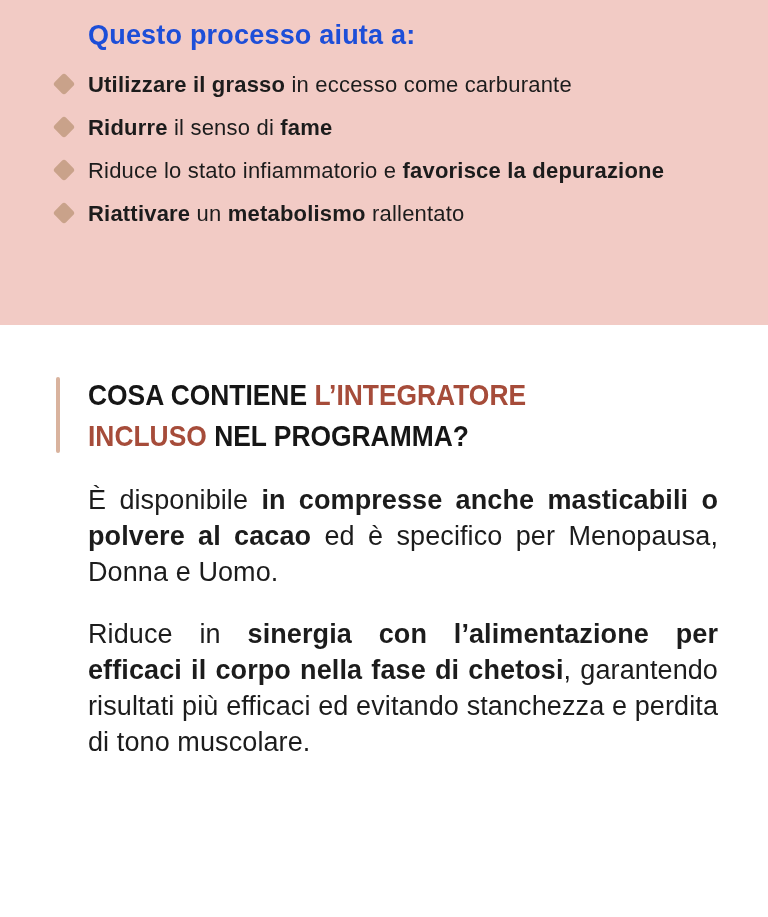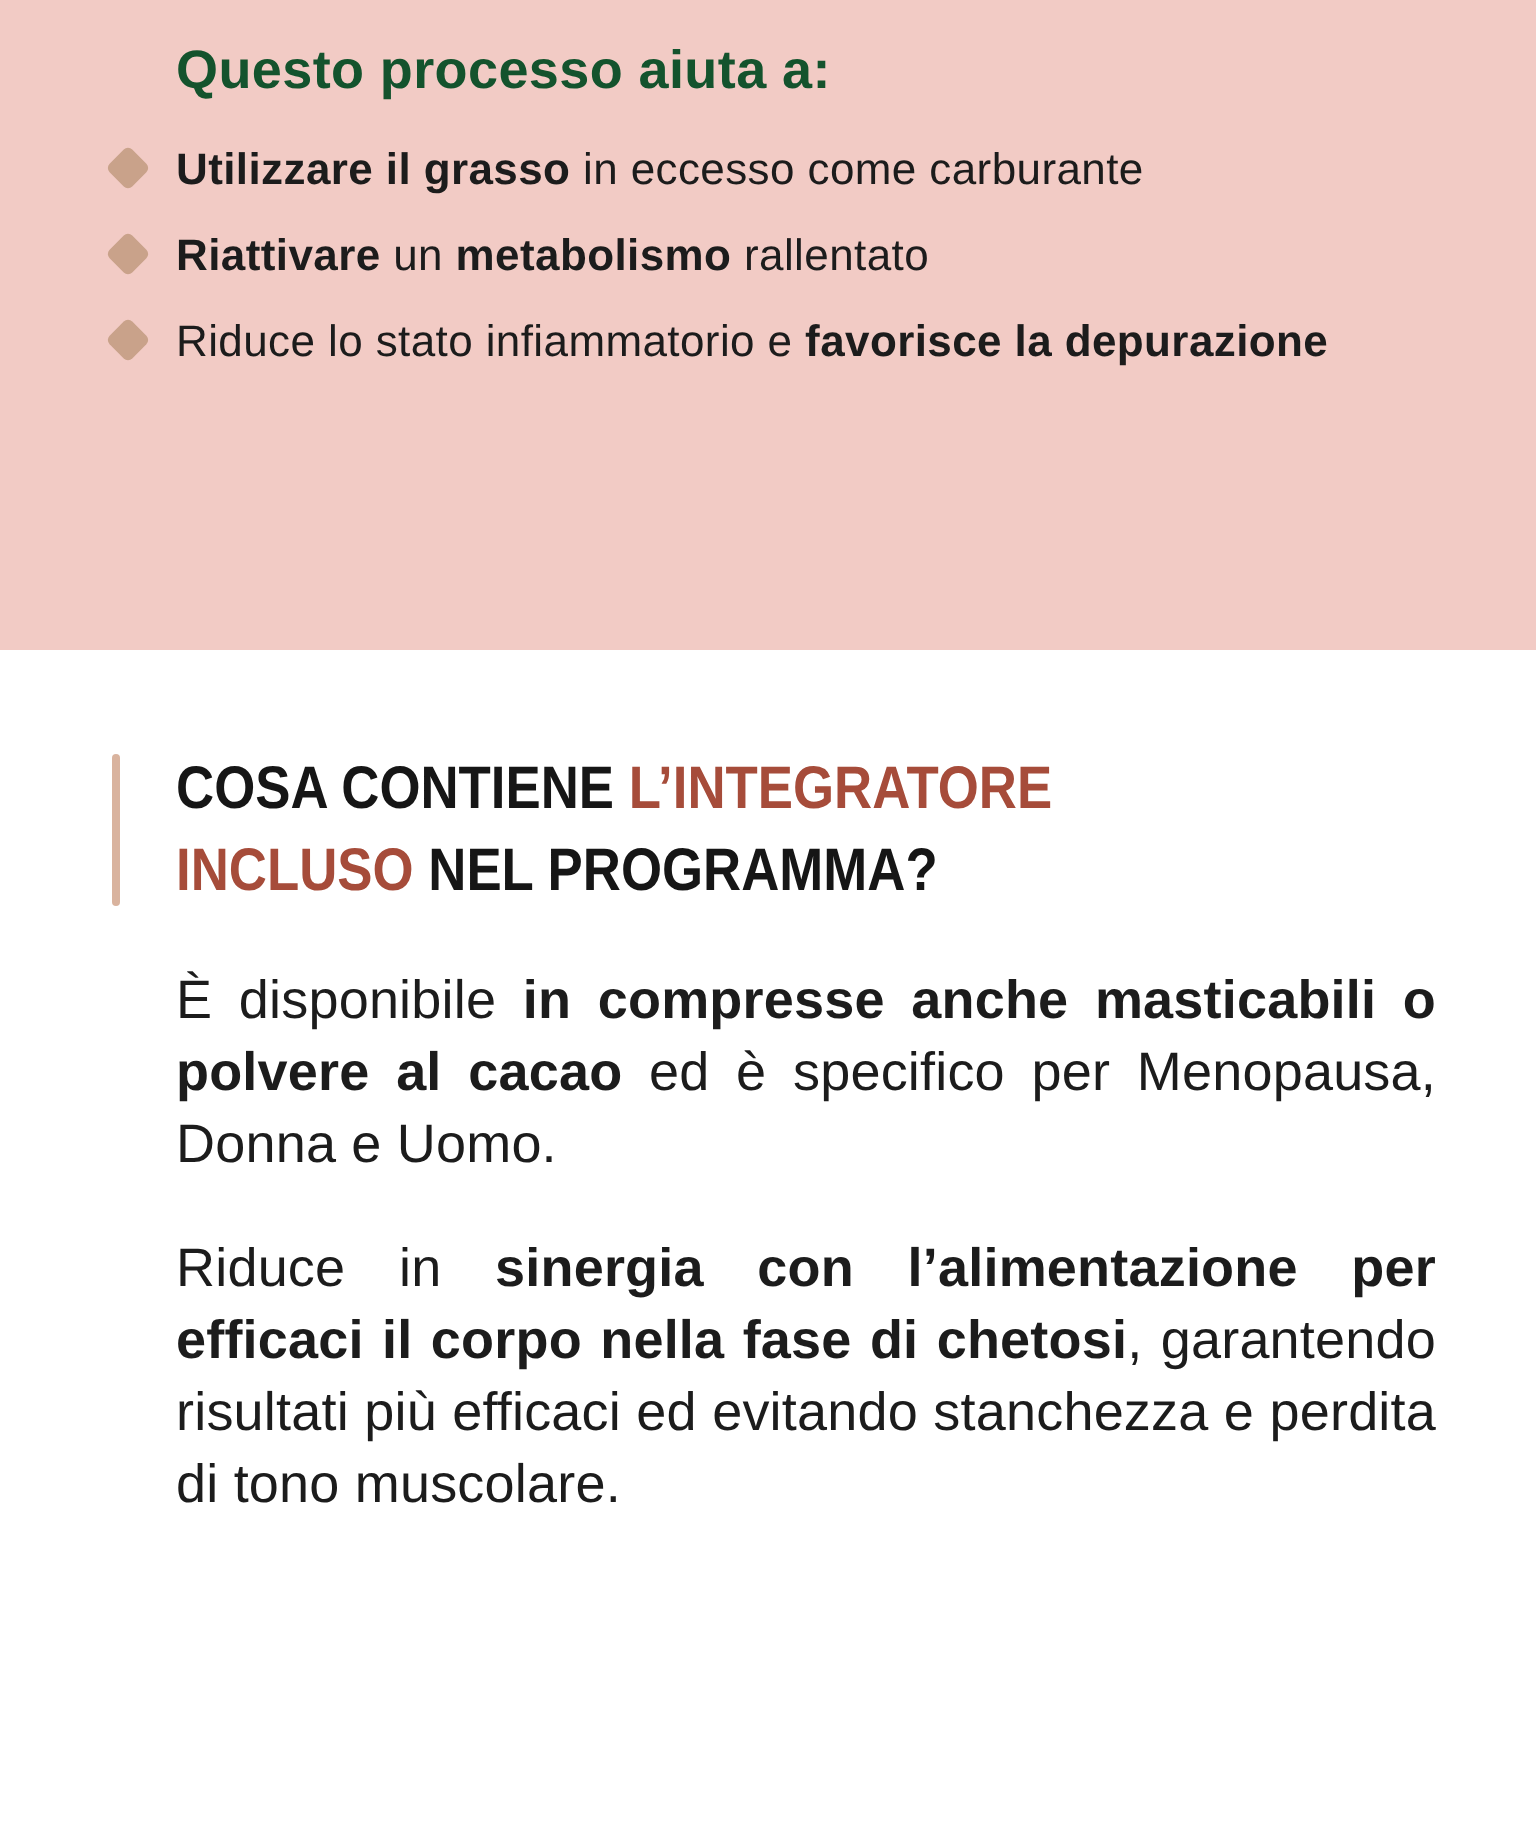--- a/index.html
+++ b/index.html
@@ -17,21 +17,21 @@
   }
   .page{width:768px;height:917px;position:relative;}
 
   
   .intro-box{
     width:100%;height:325px;background:var(--pink);
     padding:16px 50px 0 56px;
   }
   .intro-title{
     margin:0 0 12px 32px;font-size:27px;line-height:38px;font-weight:700;
-    letter-spacing:.2px;color:#14532d;
+    letter-spacing:.2px;color:#1d4ed8;
   }
   .bullet-list{list-style:none;margin:0;padding:0;}
   .bullet-item{display:flex;margin-bottom:6px;}
   .diamond{
     flex:0 0 auto;width:16px;height:16px;border-radius:3px;
     background:var(--diamond);transform:rotate(45deg);
     margin:10px 16px 0 0;
   }
   .bullet-text{
     flex:1;font-size:22px;line-height:37px;text-align:justify;
@@ -63,25 +63,29 @@
 
   <section class="intro-box">
     <h2 class="intro-title">Questo processo aiuta a:</h2>
     <ul class="bullet-list">
       <li class="bullet-item">
         <span class="diamond"></span>
         <span class="bullet-text"><span class="b">Utilizzare il grasso</span><span> in eccesso come carburante</span></span>
       </li>
       <li class="bullet-item">
         <span class="diamond"></span>
-        <span class="bullet-text"><span class="b">Riattivare</span><span> un </span><span class="b">metabolismo</span><span> rallentato</span></span>
+        <span class="bullet-text"><span class="b">Ridurre</span><span> il senso di </span><span class="b">fame</span></span>
       </li>
       <li class="bullet-item">
         <span class="diamond"></span>
         <span class="bullet-text"><span>Riduce lo stato infiammatorio e </span><span class="b">favorisce la depurazione</span></span>
+      </li>
+      <li class="bullet-item">
+        <span class="diamond"></span>
+        <span class="bullet-text"><span class="b">Riattivare</span><span> un </span><span class="b">metabolismo</span><span> rallentato</span></span>
       </li>
     </ul>
   </section>
 
   <section class="content">
     <div class="heading-wrap">
       <span class="heading-bar"></span>
       <h1 class="heading">
         <div class="h-line"><span>COSA CONTIENE </span><span class="accent">L’INTEGRATORE</span></div>
         <div class="h-line"><span class="accent">INCLUSO</span><span> NEL PROGRAMMA?</span></div>

